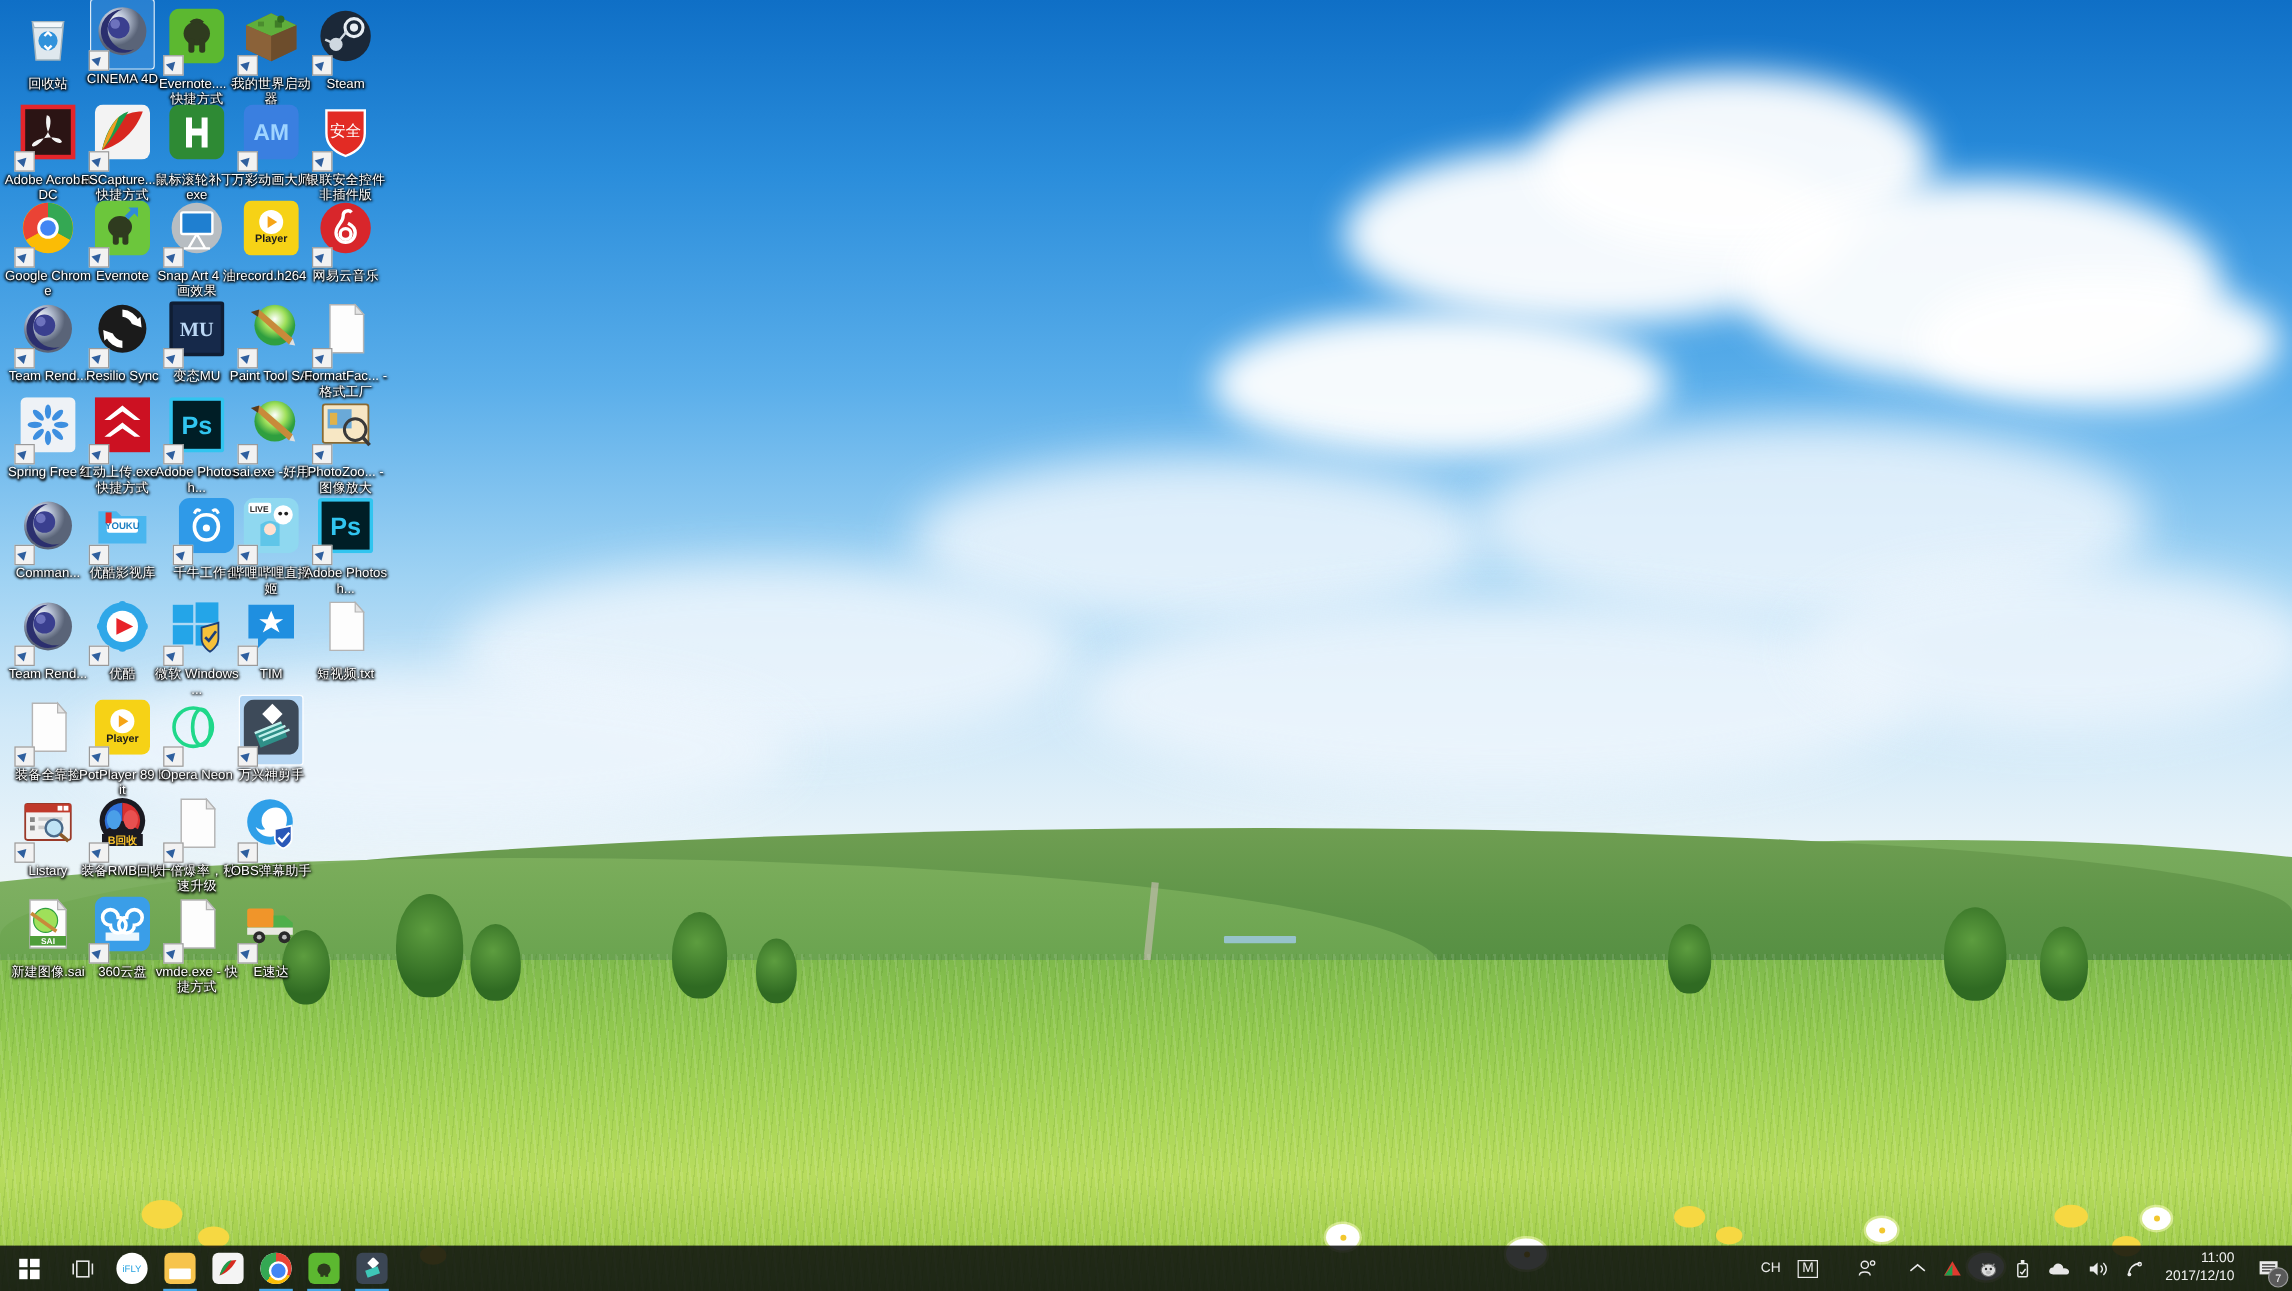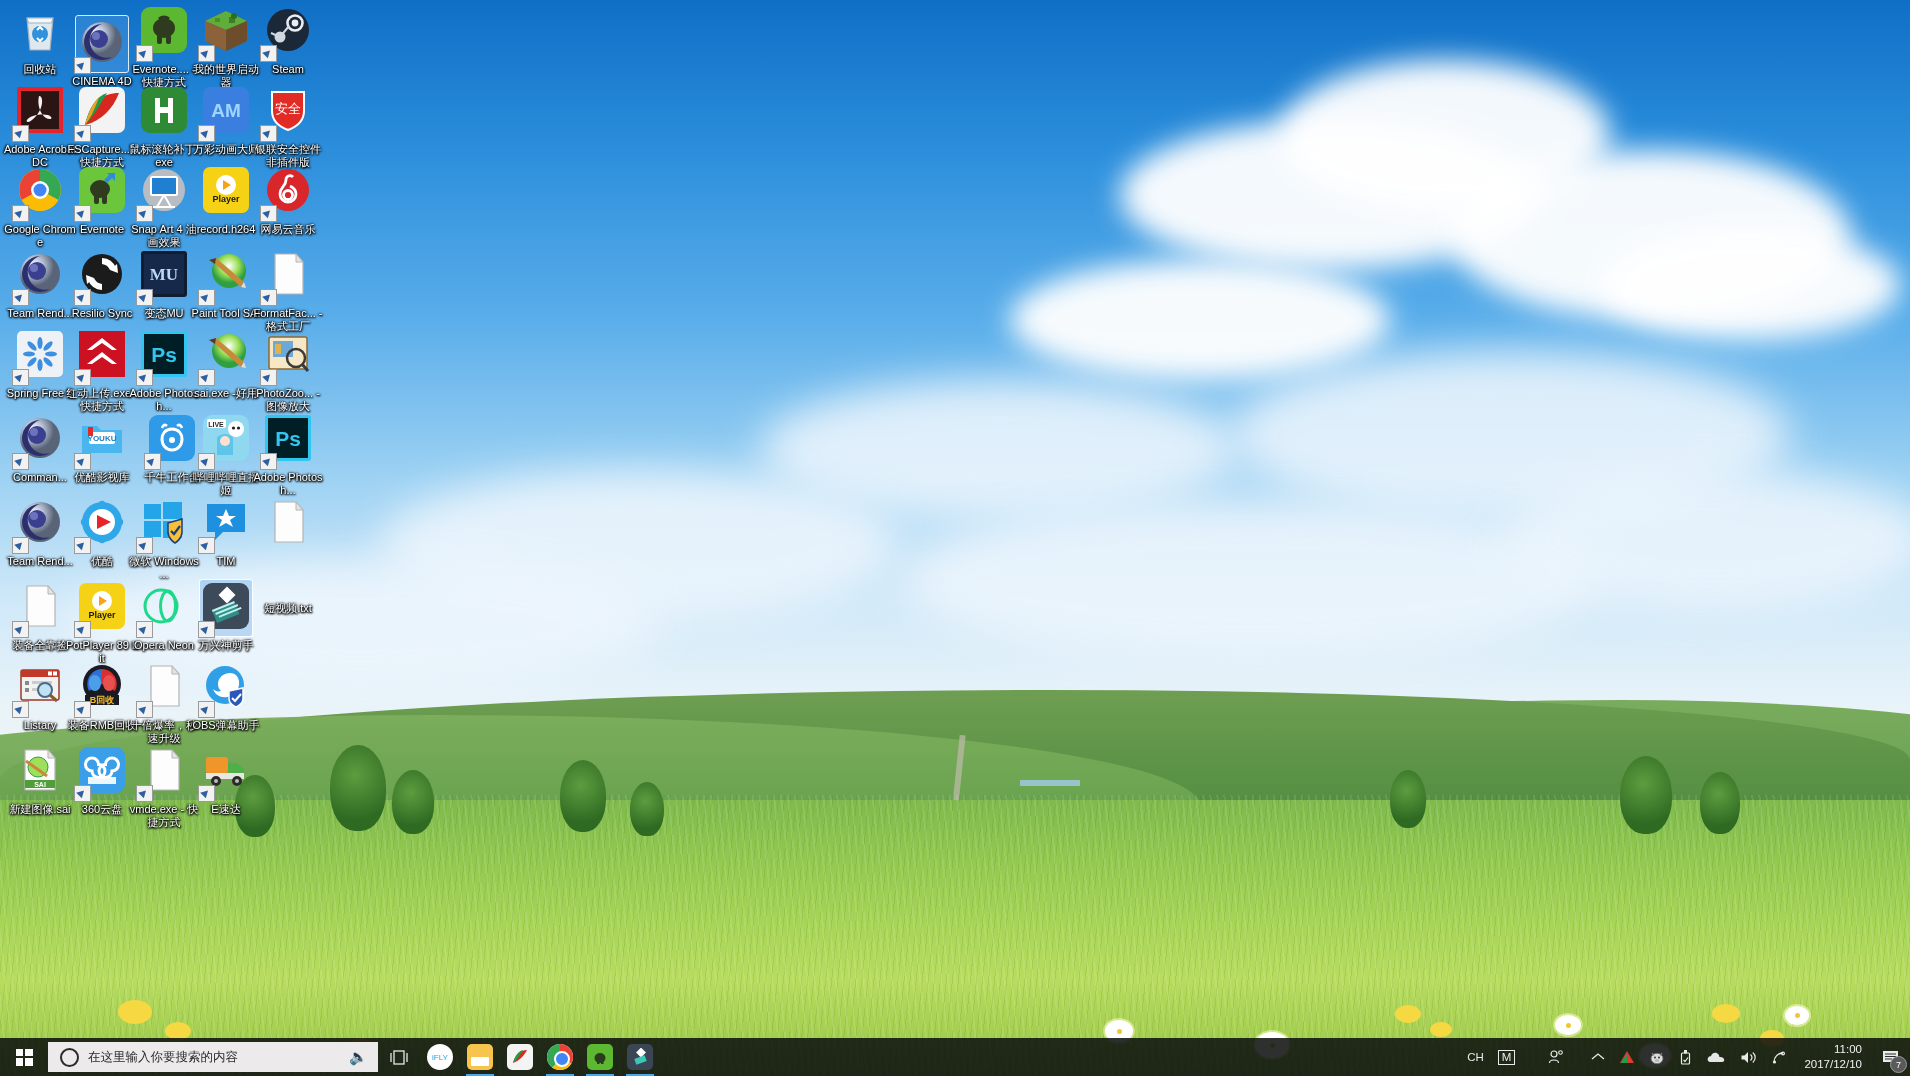--- a/index.html
+++ b/index.html
@@ -180,21 +180,21 @@
 <div id="icons">
     <div class="ico" style="left: 2px; top: 4px;">
       <div class="glyph-wrap"><svg width="46" height="46" viewBox="0 0 46 46">
           <path d="M10 11 L36 11 L33 43 L13 43 Z" fill="#dfe8ee" stroke="#9fb2bd" stroke-width="1.2"></path>
           <path d="M10 11 L36 11 L34.5 16 L11.5 16 Z" fill="#f2f7fa" stroke="#9fb2bd" stroke-width="1"></path>
           <circle cx="23" cy="27" r="8" fill="#1e88d8" opacity=".9"></circle>
           <path d="M20 23 l3-3 3 3 M26 31 l-3 3 -3 -3" stroke="#fff" stroke-width="2" fill="none"></path>
         </svg></div>
       <div class="lbl">回收站</div>
     </div>
-    <div class="ico sel" style="left: 64px; top: 16px;">
+    <div class="ico sel" style="left: 64px; top: 0;">
       <div class="glyph-wrap selbox"><svg width="46" height="46" viewBox="0 0 46 46">
           <defs>
             <radialGradient id="c4g" cx="35%" cy="30%">
               <stop offset="0%" stop-color="#ffffff"></stop>
               <stop offset="45%" stop-color="#b9c3d6"></stop>
               <stop offset="100%" stop-color="#5a6478"></stop>
             </radialGradient>
           </defs>
           <circle cx="23" cy="23" r="20" fill="url(#c4g)"></circle>
           <path d="M23 5 A18 18 0 1 0 33 38 A14 14 0 1 1 23 5 Z" fill="#2b2f6e"></path>
@@ -529,21 +529,21 @@
         </svg><span class="shortcut"></span></div>
       <div class="lbl">微软 Windows ...</div>
     </div>
     <div class="ico" style="left: 188px; top: 496px;">
       <div class="glyph-wrap"><svg width="46" height="46" viewBox="0 0 46 46">
           <path d="M4 5 L42 5 L42 33 L20 33 L12 41 L12 33 L4 33 Z" fill="#1f8fe0"></path>
           <path d="M23 10 L26 17 L33 17 L27 21 L30 28 L23 24 L16 28 L19 21 L13 17 L20 17 Z" fill="#fff"></path>
         </svg><span class="shortcut"></span></div>
       <div class="lbl">TIM</div>
     </div>
-    <div class="ico" style="left: 250px; top: 496px; gap: 47px;">
+    <div class="ico" style="left: 250px; top: 496px;">
       <div class="glyph-wrap"><svg width="46" height="46" viewBox="0 0 46 46">
           <path d="M10 3 L31 3 L38 11 L38 43 L10 43 Z" fill="#fdfdfd" stroke="#b4b4b4" stroke-width="1.2"></path>
           <path d="M31 3 L31 11 L38 11 Z" fill="#e4e4e4" stroke="#b4b4b4" stroke-width="1"></path>
         </svg></div>
       <div class="lbl">短视频.txt</div>
     </div>
     <div class="ico" style="left: 2px; top: 580px;">
       <div class="glyph-wrap"><svg width="46" height="46" viewBox="0 0 46 46">
           <path d="M10 3 L31 3 L38 11 L38 43 L10 43 Z" fill="#fdfdfd" stroke="#b4b4b4" stroke-width="1.2"></path>
           <path d="M31 3 L31 11 L38 11 Z" fill="#e4e4e4" stroke="#b4b4b4" stroke-width="1"></path>
@@ -666,25 +666,20 @@
 
   <div id="startbtn">
     <span class="winlogo">
       <span></span>
         <span></span>
         <span></span>
         <span></span>
     </span>
   </div>
 
-  <div id="searchbox">
-    <span class="ring"></span>
-    <span class="ph">在这里输入你要搜索的内容</span>
-    <span class="mic">🔈</span>
-  </div>
 
   <div id="taskview">
     <svg width="20" height="15" viewBox="0 0 20 15">
       <rect x="5" y="1" width="10" height="13" fill="none" stroke="#e8e8e8" stroke-width="1.3"></rect>
       <path d="M2 3 L2 12 M18 3 L18 12" stroke="#e8e8e8" stroke-width="1.3" fill="none"></path>
     </svg>
   </div>
 
   <div class="tbapp">
     <div class="mini" style="background:#ffffff;color:#27a3e0;font-size:8px;border-radius:50%;">iFLY</div>

